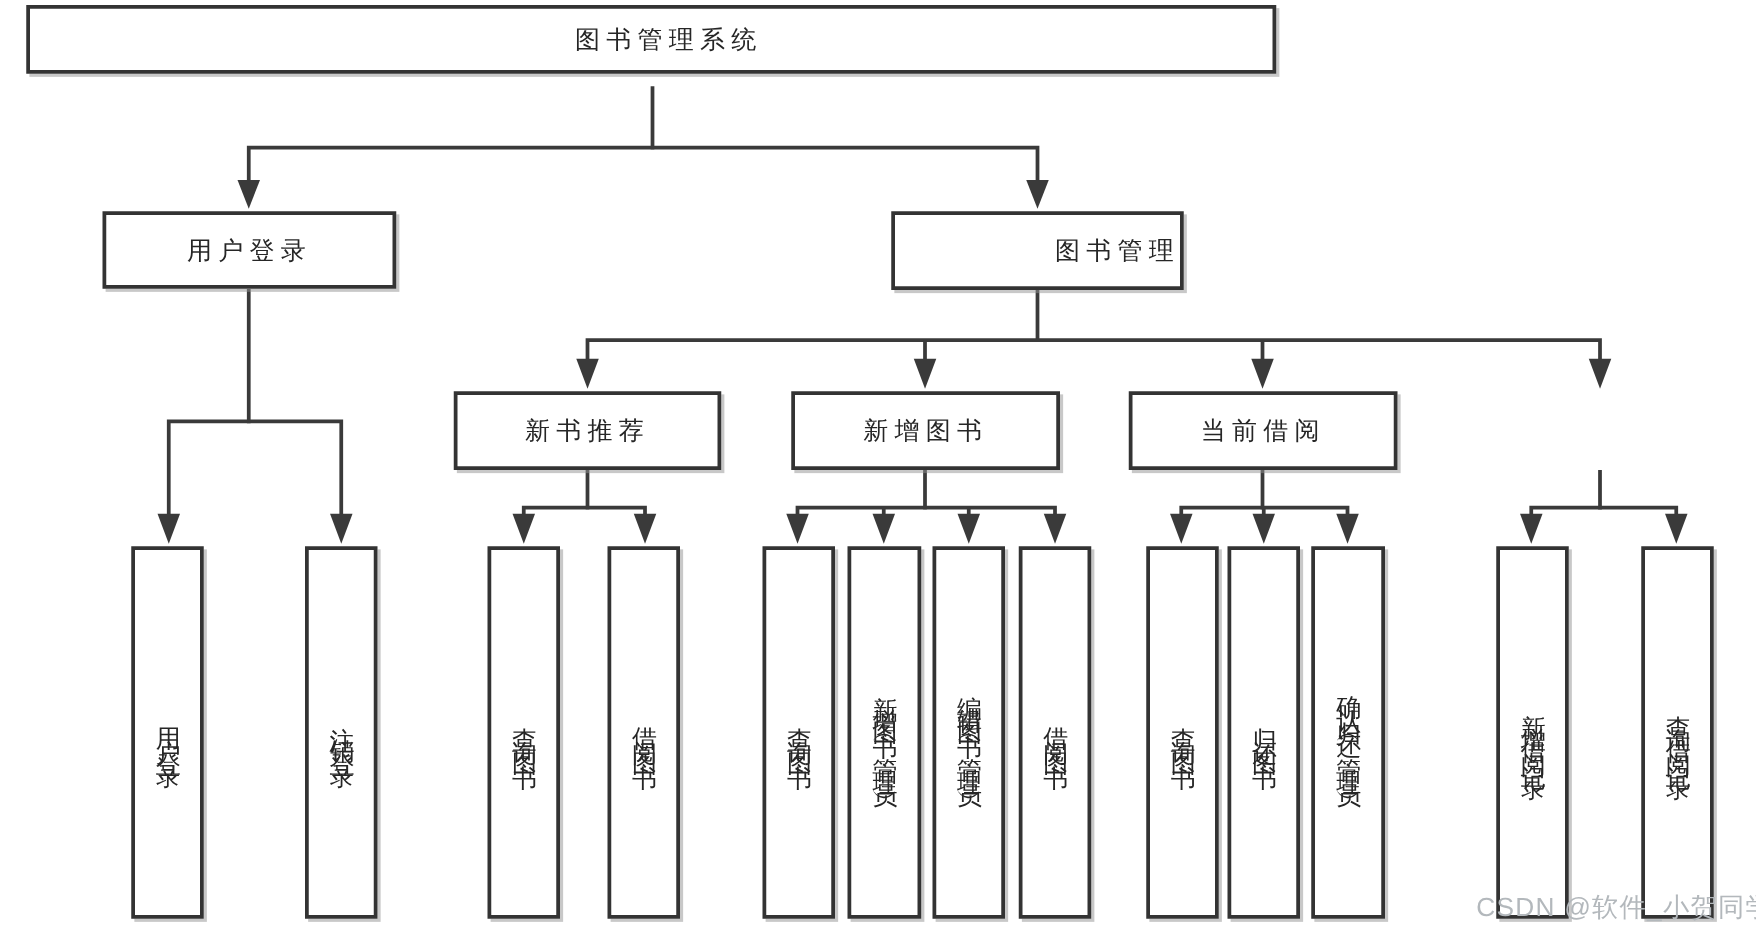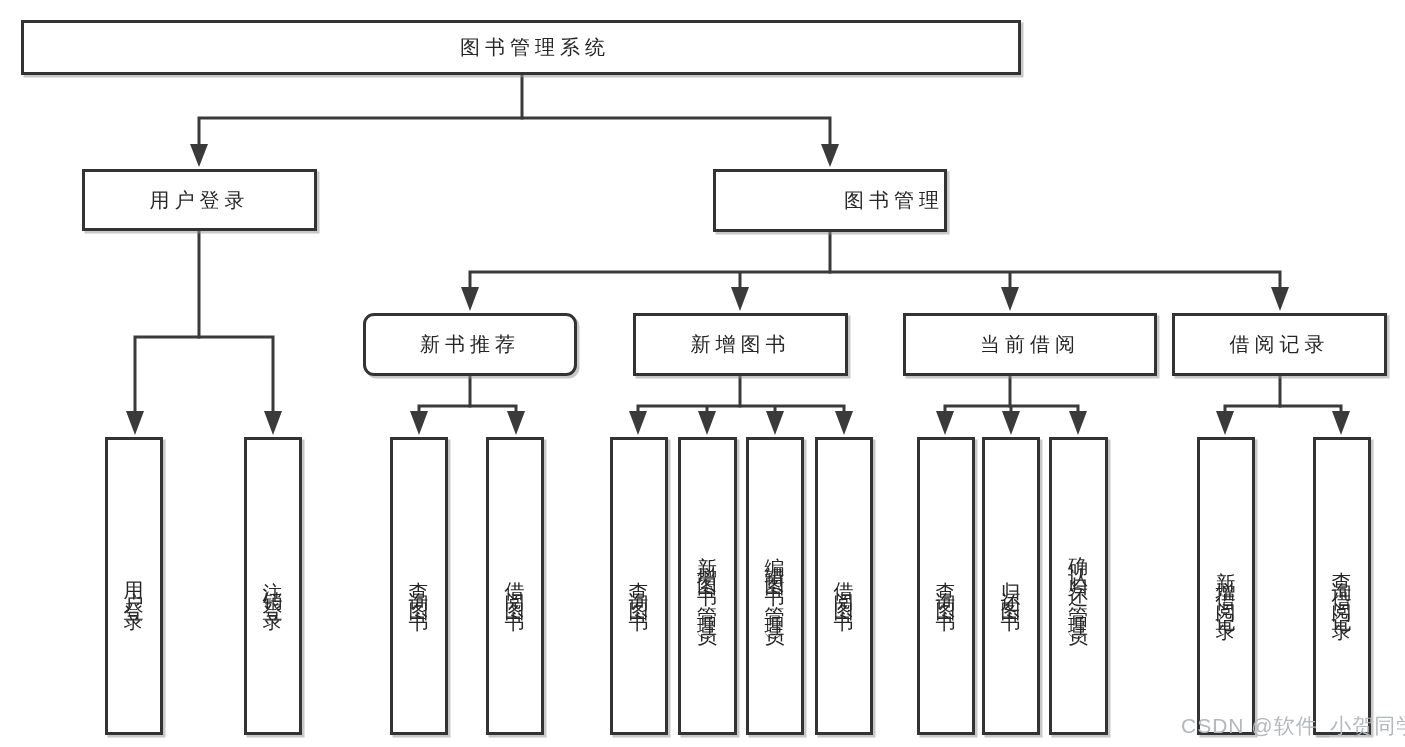--- a/index.html
+++ b/index.html
@@ -127,42 +127,39 @@
 
       <polygon points="936,411 954,411 945,435"></polygon>
       <polygon points="1002,411 1020,411 1011,435"></polygon>
       <polygon points="1069,411 1087,411 1078,435"></polygon>
 
       <polygon points="1216,411 1234,411 1225,435"></polygon>
       <polygon points="1332,411 1350,411 1341,435"></polygon>
     </g>
   </svg>
 
-  <div class="box h" style="left:21px; top:20px; width:1000px; height:55px;padding-left:28px;">
+  <div class="box h" style="left:21px; top:4px; width:1000px; height:55px;padding-left:28px;">
     <span>图书管理系统</span>
   </div>
 
   <div class="box h" style="left:82px; top:169px; width:235px; height:62px;">
     <span>用户登录</span>
   </div>
   <div class="box h" style="left:713px; top:169px; width:234px; height:63px;justify-content:flex-end;">
     <span>图书管理</span>
   </div>
 
-  <div class="box h" style="left:363px; top:313px; width:214px; height:63px;border-radius:11px;">
+  <div class="box h" style="left:363px; top:313px; width:214px; height:63px;">
     <span>新书推荐</span>
   </div>
   <div class="box h" style="left:633px; top:313px; width:215px; height:63px;">
     <span>新增图书</span>
   </div>
-  <div class="box h" style="left:903px; top:313px; width:254px; height:63px;">
+  <div class="box h" style="left:903px; top:313px; width:215px; height:63px;">
     <span>当前借阅</span>
-  </div>
-  <div class="box h" style="left:1172px; top:313px; width:215px; height:63px;">
-    <span>借阅记录</span>
   </div>
 
   <div class="box v" style="left:105px; top:437px; width:58px; height:298px;">
     <span>用户登录</span>
   </div>
   <div class="box v" style="left:244px; top:437px; width:58px; height:298px;">
     <span>注销登录</span>
   </div>
 
   <div class="box v" style="left:390px; top:437px; width:58px; height:298px;">

